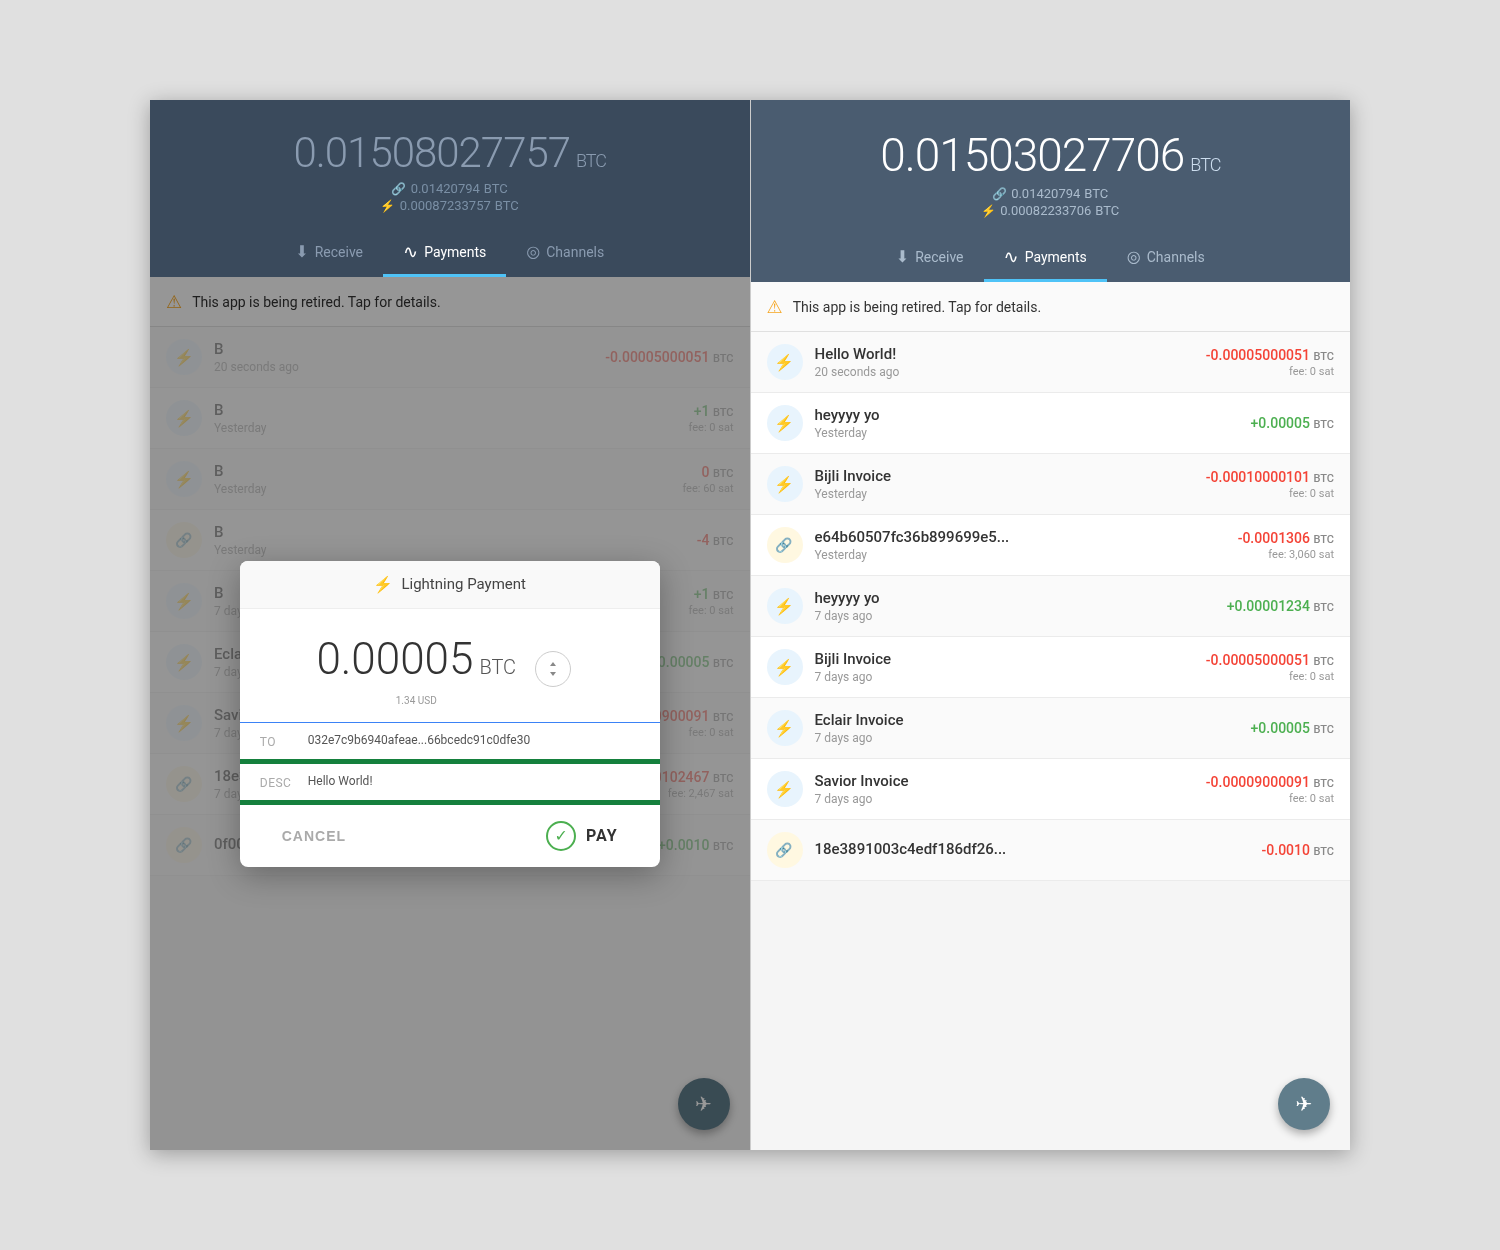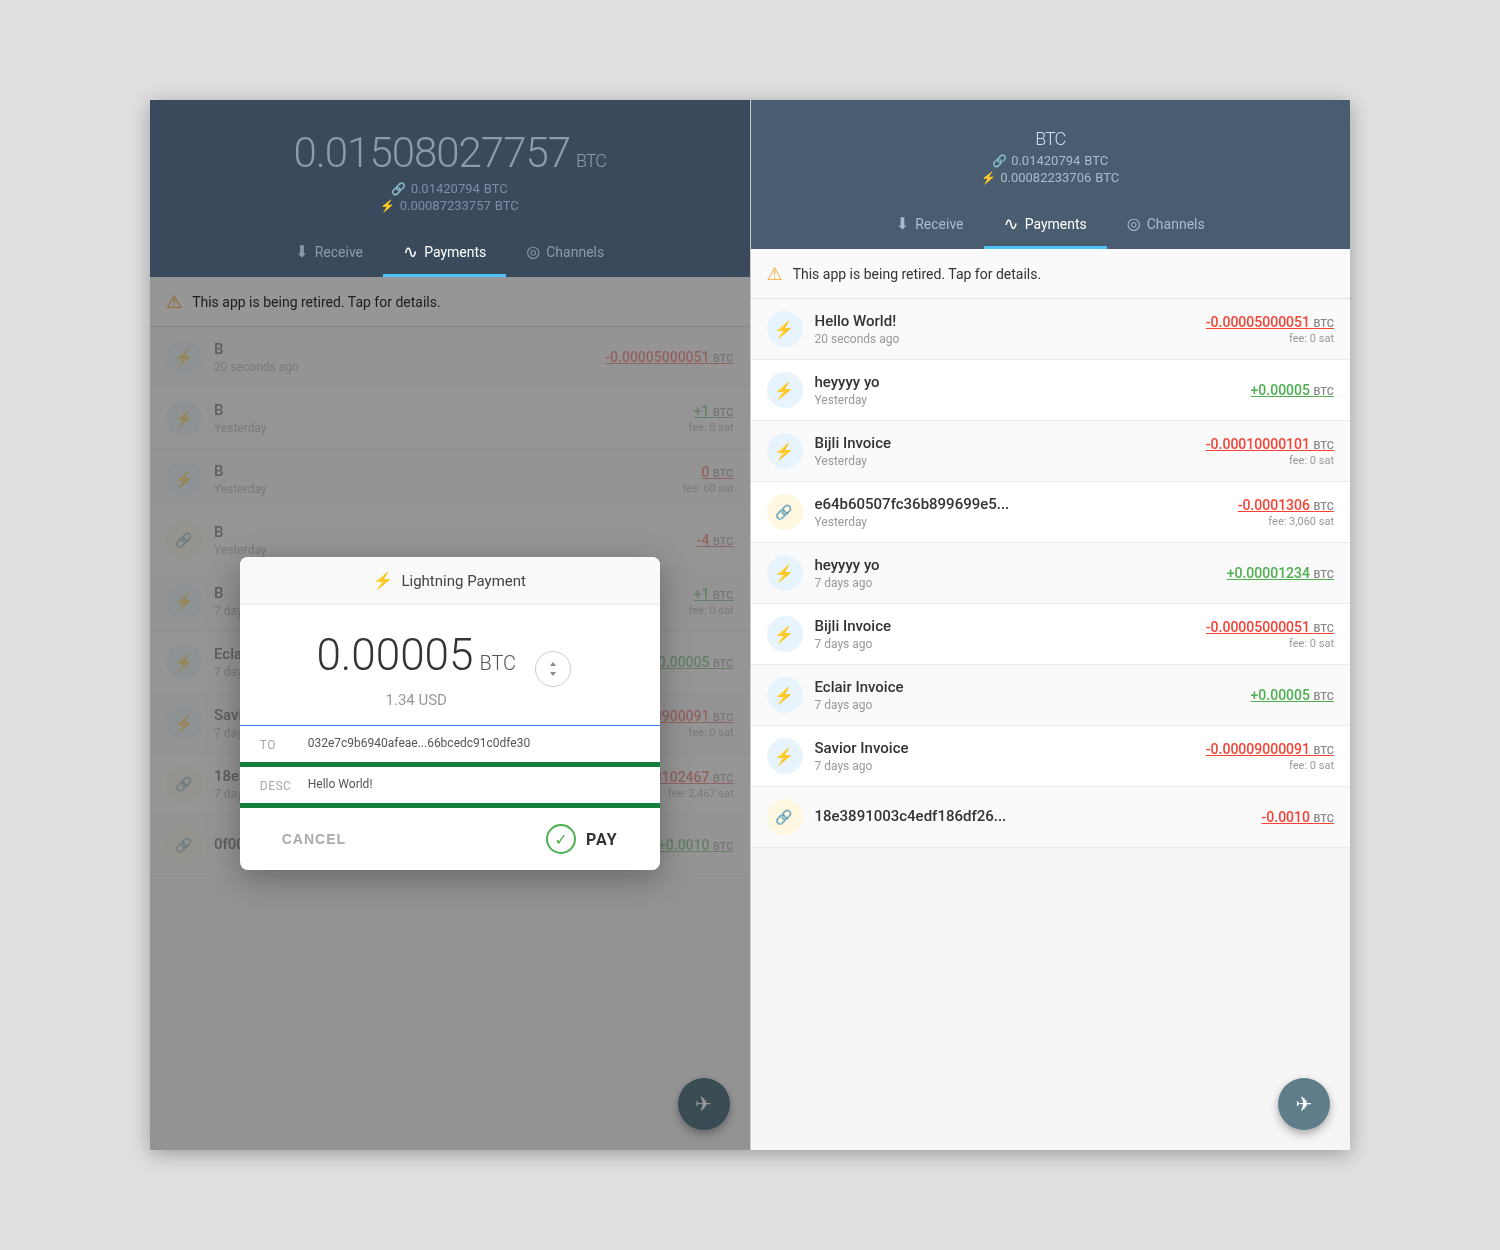--- a/index.html
+++ b/index.html
@@ -180,21 +180,20 @@
       font-size: 12px;
       color: #999;
       margin-top: 2px;
     }
     .payment-amount-wrap {
       text-align: right;
     }
     .payment-amount {
       font-size: 14px;
       font-weight: 500;
-      text-decoration: underline;
     }
     .payment-amount.positive { color: #4caf50; }
     .payment-amount.negative { color: #f44336; }
     .payment-fee {
       font-size: 11px;
       color: #999;
       margin-top: 2px;
     }
     .payment-unit {
       font-size: 11px;
@@ -253,21 +252,21 @@
       display: flex;
       align-items: baseline;
       gap: 6px;
       justify-content: center;
     }
     .dialog-amount-btc .unit {
       font-size: 20px;
       color: #555;
     }
     .dialog-amount-usd {
-      font-size: 15px;
+      font-size: 10px;
       color: #999;
       margin-top: 10px;
     }
     .toggle-btn {
       width: 36px;
       height: 36px;
       border: 1.5px solid #ccc;
       border-radius: 50%;
       display: flex;
       align-items: center;
@@ -552,20 +551,21 @@
 
       <div class="fab">
         <span>✈</span>
       </div>
     </div>
   </div>
 
   <div class="screen screen-right">
     <div class="header">
       <div class="header-balance-main">
+        <span>0.01503027706</span>
         <span class="btc-unit">BTC</span>
       </div>
       <div class="header-sub">
         <div class="header-sub-item">
           <span class="sub-icon">🔗</span>
           <span>0.01420794</span>
           <span>BTC</span>
         </div>
         <div class="header-sub-item">
           <span class="sub-icon">⚡</span>

